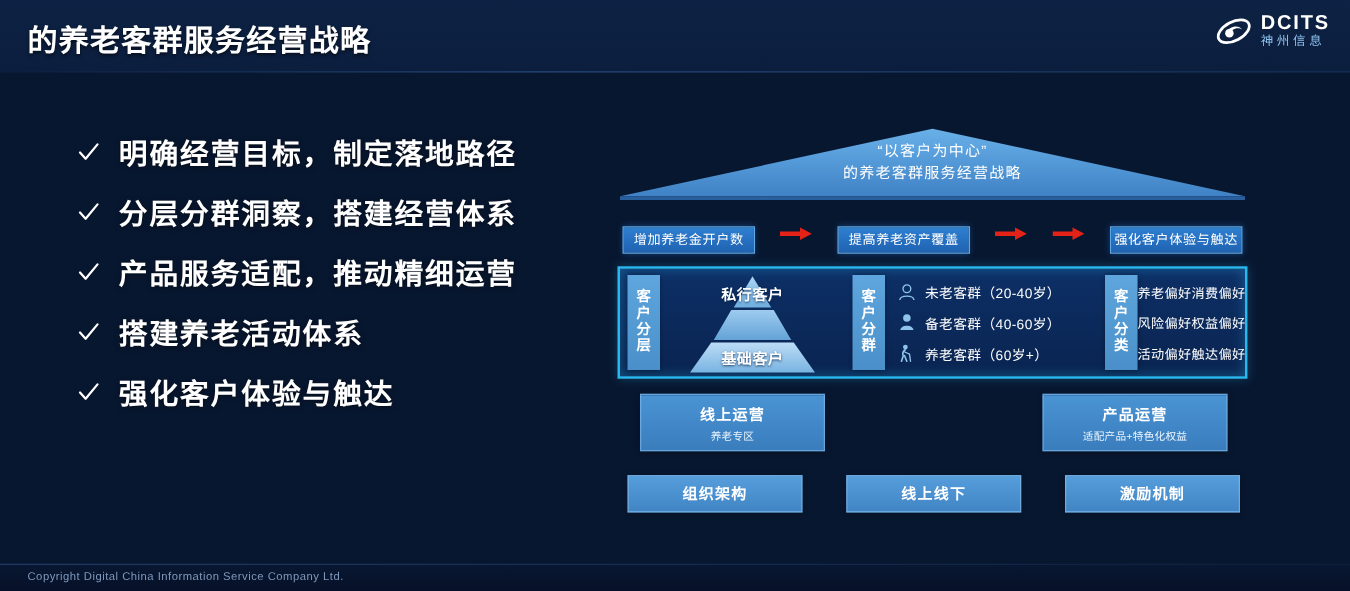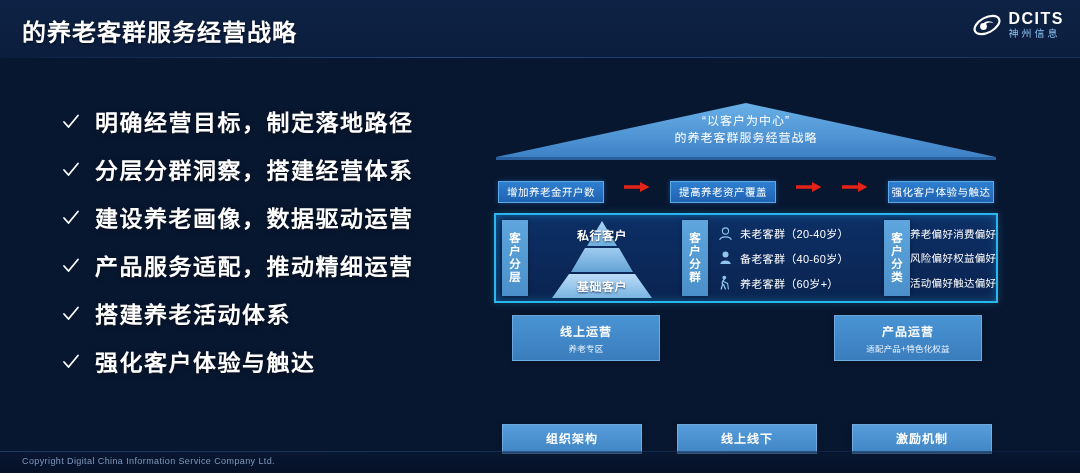--- a/index.html
+++ b/index.html
@@ -148,21 +148,21 @@
     border:1px solid rgba(140,195,240,.55);
     display:flex; flex-direction:column; align-items:center; justify-content:center;
     box-shadow:0 1px 5px rgba(0,0,0,.3);
   }
   .ops-title{ font-size:12px; font-weight:bold; color:#ffffff; letter-spacing:1px; }
   .ops-sub{ font-size:8.5px; color:#eaf5ff; margin-top:3px; letter-spacing:.2px; white-space:nowrap; }
 
   
   .base-row{
     position:absolute; left:12px; top:285px; width:490px; height:30px;
-    display:flex; justify-content:space-between;margin-top:44px;
+    display:flex; justify-content:space-between;
   }
   .base-card{
     width:140px; height:30px; line-height:29px; text-align:center;
     background:linear-gradient(180deg,#569ddb 0%, #4185c4 100%);
     border:1px solid rgba(150,200,240,.5);
     font-size:12px; font-weight:bold; color:#ffffff; letter-spacing:1px;
     box-shadow:0 1px 5px rgba(0,0,0,.28);
   }
   
   .footer{
@@ -208,26 +208,20 @@
       <span class="check-text">明确经营目标，制定落地路径</span>
     </div>
 
     <div class="check-item">
       <svg class="check-mark" viewBox="0 0 18 18">
         <path d="M2 9 L6.5 14 L16 2.5" fill="none" stroke="#ffffff" stroke-width="1.8" stroke-linecap="round" stroke-linejoin="round"></path>
       </svg>
       <span class="check-text">分层分群洞察，搭建经营体系</span>
     </div>
 
-    <div class="check-item">
-      <svg class="check-mark" viewBox="0 0 18 18">
-        <path d="M2 9 L6.5 14 L16 2.5" fill="none" stroke="#ffffff" stroke-width="1.8" stroke-linecap="round" stroke-linejoin="round"></path>
-      </svg>
-      <span class="check-text">建设养老画像，数据驱动运营</span>
-    </div>
 
     <div class="check-item">
       <svg class="check-mark" viewBox="0 0 18 18">
         <path d="M2 9 L6.5 14 L16 2.5" fill="none" stroke="#ffffff" stroke-width="1.8" stroke-linecap="round" stroke-linejoin="round"></path>
       </svg>
       <span class="check-text">产品服务适配，推动精细运营</span>
     </div>
 
     <div class="check-item">
       <svg class="check-mark" viewBox="0 0 18 18">

